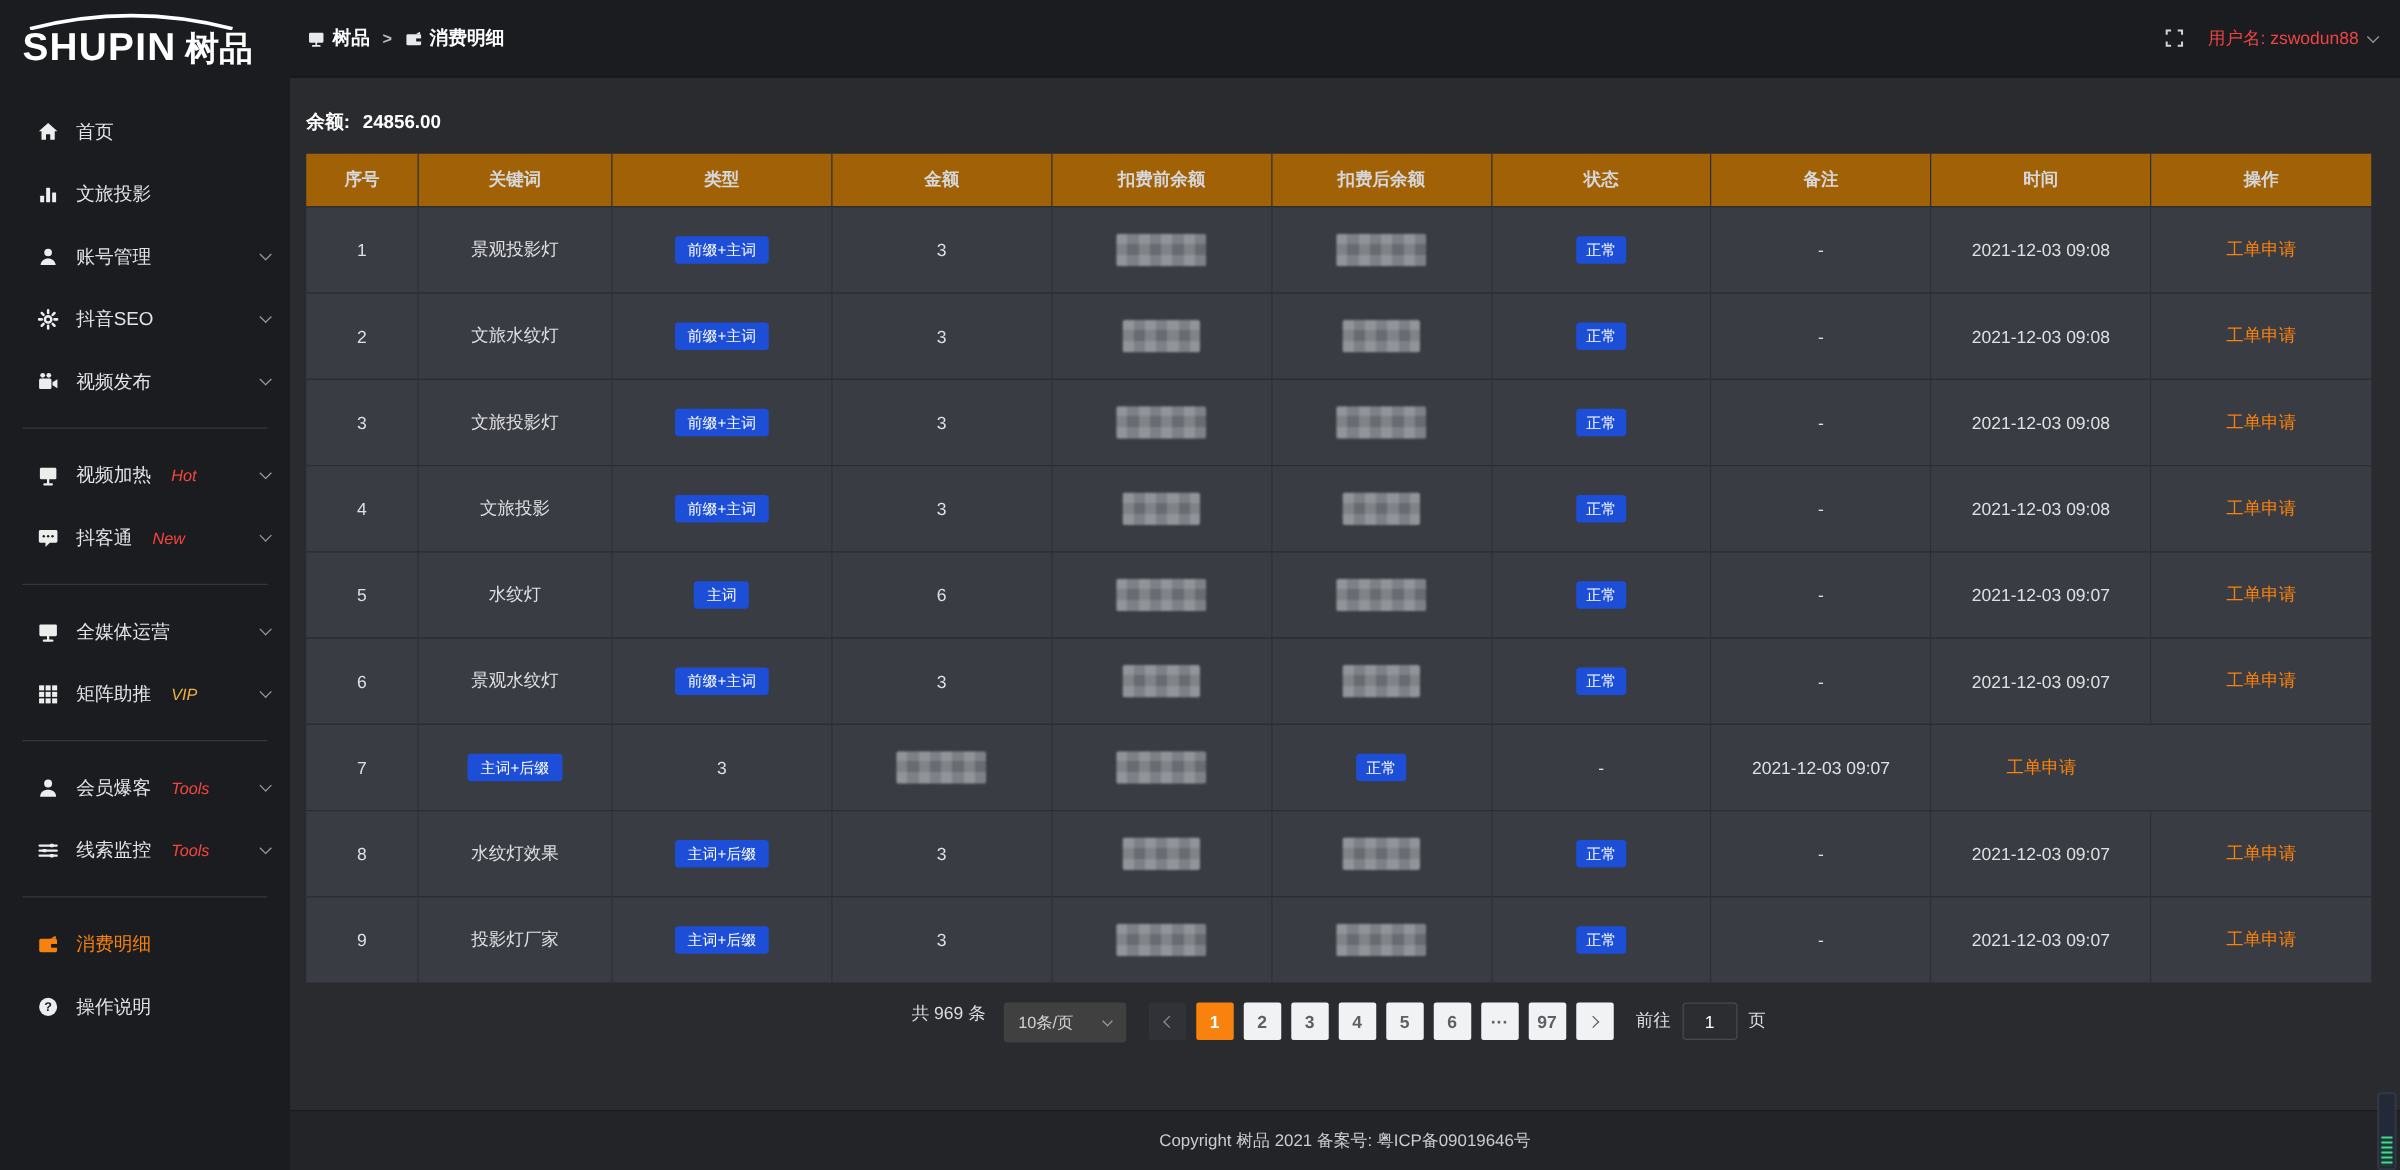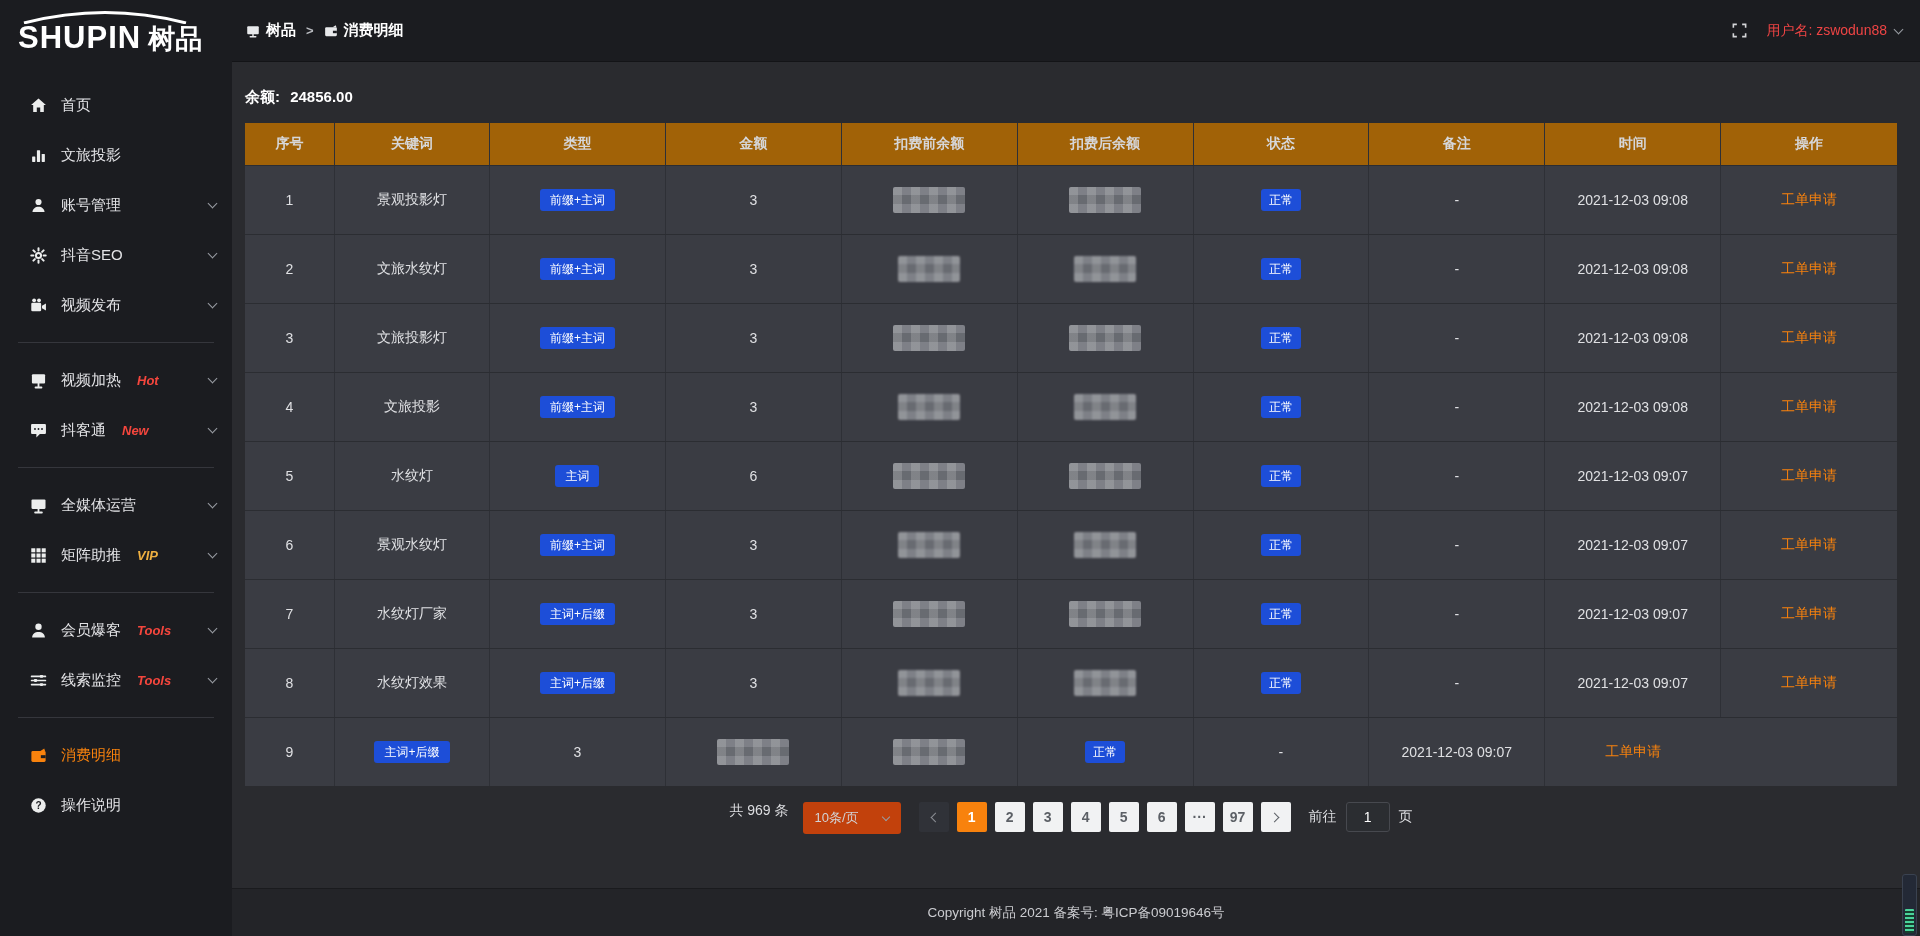--- a/index.html
+++ b/index.html
@@ -13,21 +13,21 @@
   .logo-arc{display:block;margin-left:2px}
   .logo-line{display:flex;align-items:baseline;gap:7px;margin-top:-4px}
   .logo-main{font-size:31px;font-weight:bold;letter-spacing:1px}
   .logo-sub{font-size:27px;font-weight:bold}
   .nav{padding-top:14px}
   .sidebar-item{height:50px;display:flex;align-items:center;gap:14px;
     padding:0 16px 0 30px;font-size:15px;color:#e3e3e6;cursor:pointer}
   .sidebar-item .nav-icon{width:17px;height:17px;flex:none;display:flex;align-items:center;color:#eceded}
   .sidebar-item.active{color:#f8820d}
   .sidebar-item.active .nav-icon{color:#f8820d}
-  .nav-badge{font-style:italic;font-weight:bold;font-size:13px;margin-left:2px}
+  .nav-badge{font-style:italic;font-weight:normal;font-size:13px;margin-left:2px}
   .chev-down{width:7px;height:7px;border-right:1.5px solid #9a9da3;border-bottom:1.5px solid #9a9da3;
     transform:rotate(45deg);margin-left:auto;margin-top:-4px;flex:none}
   .nav-divider{height:1px;background:#35363c;margin:12px 18px}
 
   
   .right{flex:1;display:flex;flex-direction:column;min-width:0}
   .topbar{height:62px;flex:none;background:#1b1c20;display:flex;align-items:center;
     padding:0 18px 0 14px;border-bottom:1px solid #131417}
   .breadcrumb{display:flex;align-items:center;gap:10px;font-size:15px;font-weight:bold;color:#fff}
   .crumb{display:flex;align-items:center;gap:6px;cursor:pointer}
@@ -56,21 +56,21 @@
   .action-link{color:#f8820d;cursor:pointer}
   .mosaic{width:72px;height:26px;border-radius:2px;opacity:.8;filter:blur(.7px);
     background:
       repeating-linear-gradient(90deg,rgba(255,255,255,.22) 0 9px,rgba(255,255,255,0) 9px 18px),
       repeating-linear-gradient(0deg,#8f9298 0 9px,#74777d 9px 18px)}
   .trow:nth-child(even) .mosaic{width:62px;filter:blur(.9px)}
 
   
   .pagination{display:flex;align-items:flex-start;justify-content:center;margin-top:16px;gap:8px}
   .pg-total{font-size:14px;color:#dcdde0;margin-right:6px}
-  .pg-size{height:32px;background:#c2410c;border-radius:3px;display:flex;align-items:center;
+  .pg-size{height:32px;background:#404040;border-radius:3px;display:flex;align-items:center;
     gap:24px;padding:0 12px;font-size:13px;color:#d2d3d6;cursor:pointer;margin-right:10px}
   .pg-size .chev-down{margin:0;margin-top:-3px;width:6px;height:6px}
   .pbtn{min-width:30px;height:30px;padding:0 4px;border-radius:2px;display:flex;align-items:center;
     justify-content:center;font-size:14px;background:#f1f2f3;color:#5c6066;cursor:pointer;font-weight:bold}
   .pbtn.prev{background:#303238;color:#8b8e94}
   .pbtn.active{background:#f8820d;color:#fff}
   .chev-l,.chev-r{width:7px;height:7px;border-right:1.6px solid currentColor;border-bottom:1.6px solid currentColor}
   .chev-l{transform:rotate(135deg);margin-left:3px}
   .chev-r{transform:rotate(-45deg);margin-right:3px}
   .pg-goto{display:flex;align-items:center;gap:9px;margin-left:10px;font-size:14px;color:#dcdde0}
@@ -525,23 +525,20 @@
               </div>
               <div class="cell">
                 <span class="action-link">工单申请</span>
               </div>
             </div>
             <div class="trow">
               <div class="cell">
                 <span>7</span>
               </div>
               <div class="cell">
-                <span>水纹灯厂家</span>
-              </div>
-              <div class="cell">
                 <span class="type-badge">主词+后缀</span>
               </div>
               <div class="cell">
                 <span>3</span>
               </div>
               <div class="cell">
                 <div class="mosaic"></div>
               </div>
               <div class="cell">
                 <div class="mosaic"></div>
@@ -587,20 +584,23 @@
               <div class="cell">
                 <span>2021-12-03 09:07</span>
               </div>
               <div class="cell">
                 <span class="action-link">工单申请</span>
               </div>
             </div>
             <div class="trow">
               <div class="cell">
                 <span>9</span>
+              </div>
+              <div class="cell">
+                <span>投影灯厂家</span>
               </div>
               <div class="cell">
                 <span class="type-badge">主词+后缀</span>
               </div>
               <div class="cell">
                 <span>3</span>
               </div>
               <div class="cell">
                 <div class="mosaic"></div>
               </div>

